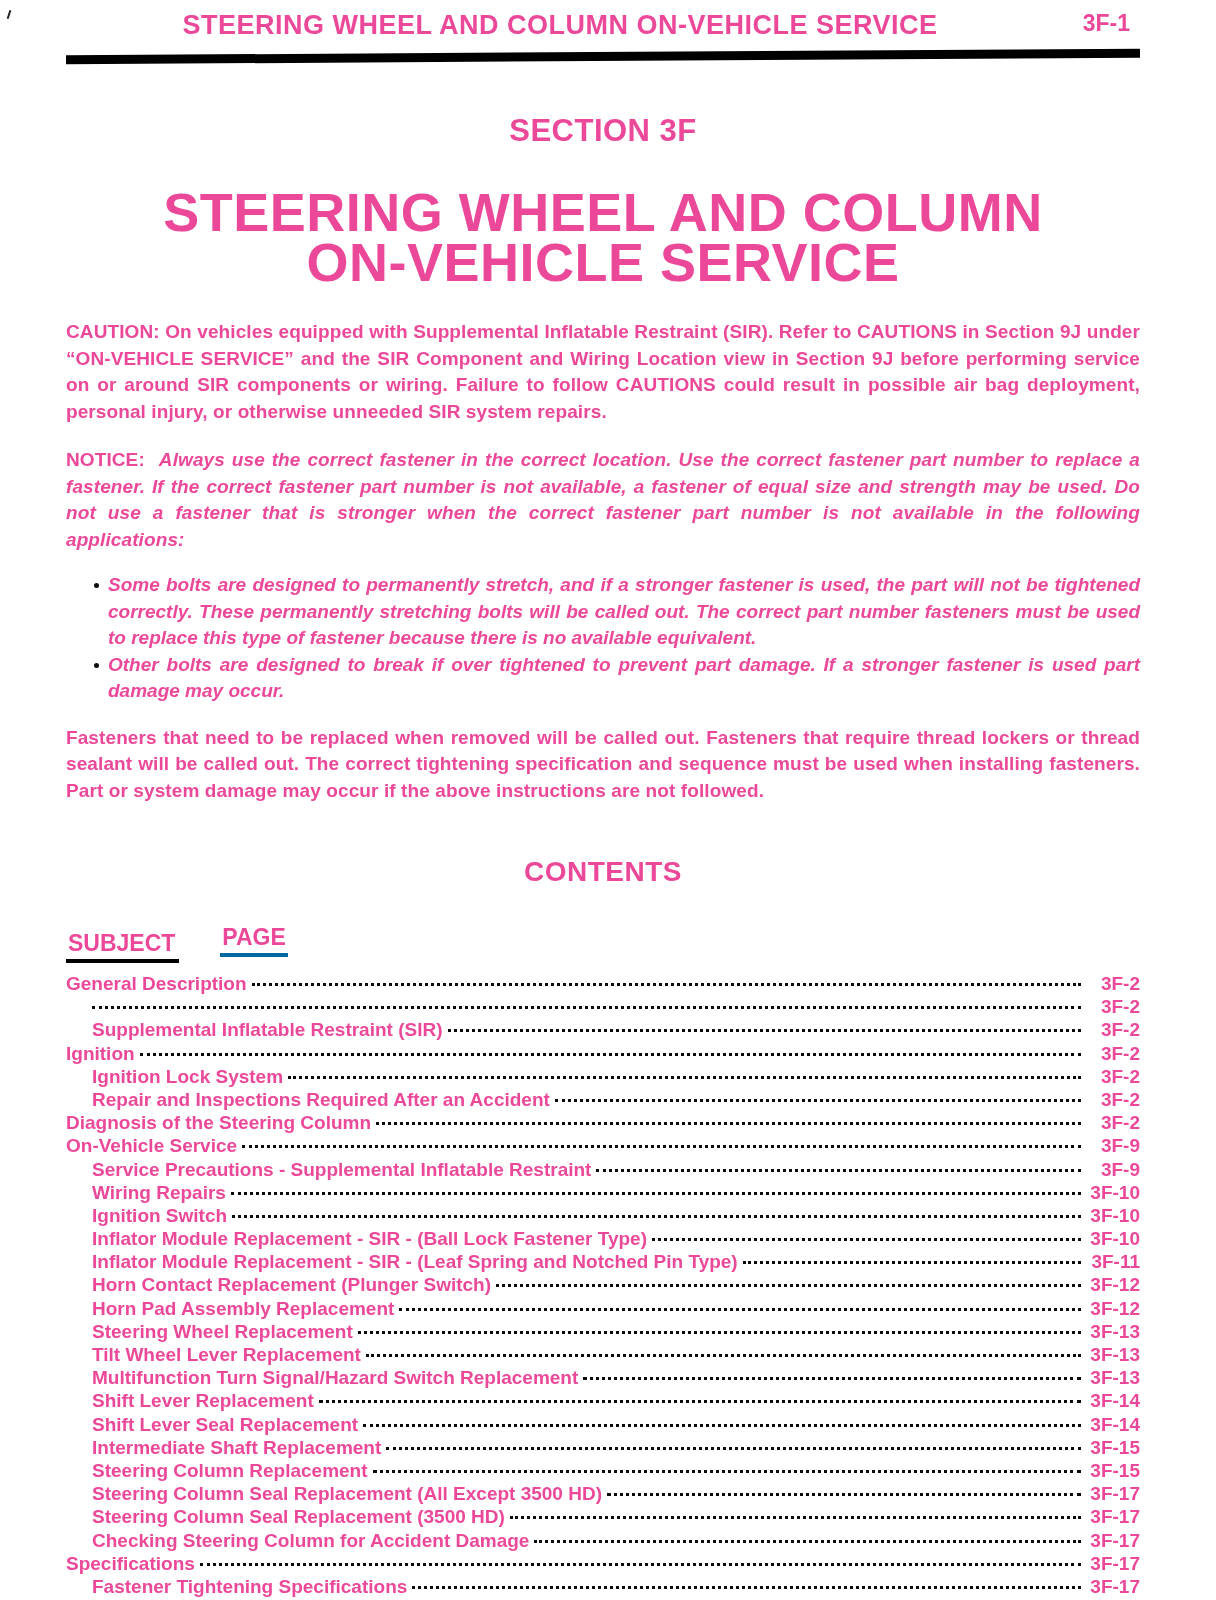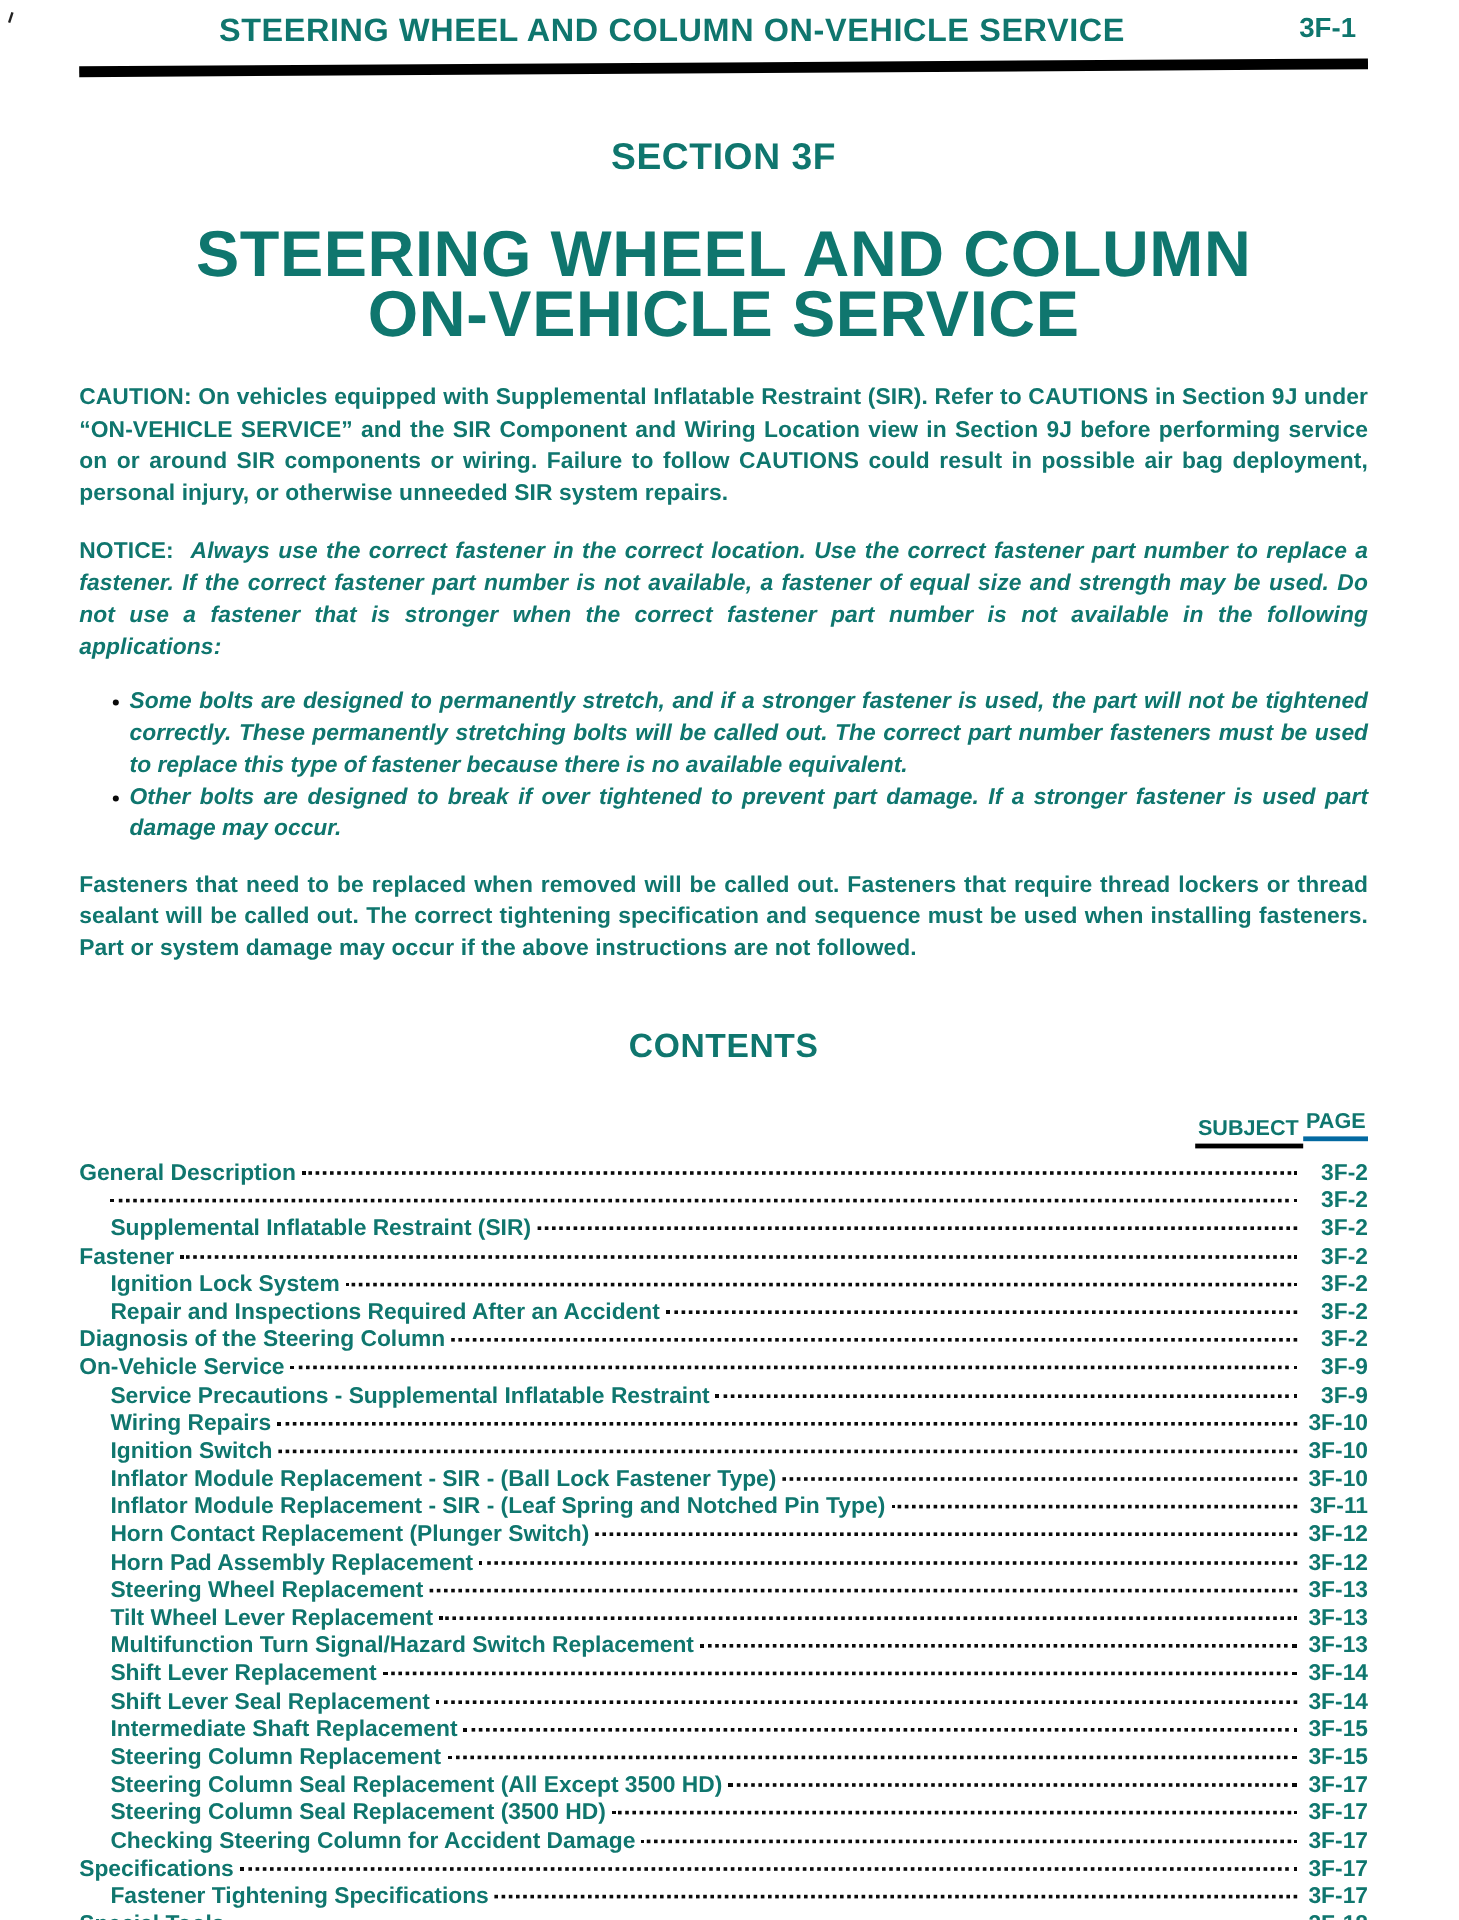--- a/index.html
+++ b/index.html
@@ -8,21 +8,21 @@
     background: #e8e8e8;
   }
   .page {
     position: relative;
     width: 1216px;
     height: 1600px;
     margin: 0 auto;
     background: #ffffff;
     font-family: "Liberation Sans", sans-serif;
     font-weight: 700;
-    color: #0f766e;
+    color: #ec4899;
     overflow: hidden;
   }
   .content {
     position: relative;
     padding: 0 76px 0 66px;
   }
   
   .scan-mark {
     position: absolute;
     left: 8px;
@@ -110,23 +110,24 @@
   
   .contents-title {
     margin-top: 52px;
     text-align: center;
     font-size: 28px;
     letter-spacing: 0.5px;
   }
   .toc-head {
     margin-top: 36px;
     display: flex;
-    justify-content: flex-end;
+    justify-content: flex-start;
     align-items: flex-end;
-    font-size: 18px;
+    font-size: 23px;
+    gap: 41px;
   }
   .toc-head .col-subject {
     border-bottom: 4px solid #000;
     padding: 0 4px 2px 2px;
   }
   .toc-head .col-page {
     border-bottom: 4px solid #0369a1;
     padding: 0 2px 2px 2px;
     margin-bottom: 6px;
   }
@@ -196,21 +197,21 @@
         <div class="toc-row indent">
           <span class="toc-leader"></span>
           <span class="toc-page">3F-2</span>
         </div>
         <div class="toc-row indent">
           <span class="toc-label">Supplemental Inflatable Restraint (SIR)</span>
           <span class="toc-leader"></span>
           <span class="toc-page">3F-2</span>
         </div>
         <div class="toc-row">
-          <span class="toc-label">Fastener</span>
+          <span class="toc-label">Ignition</span>
           <span class="toc-leader"></span>
           <span class="toc-page">3F-2</span>
         </div>
         <div class="toc-row indent">
           <span class="toc-label">Ignition Lock System</span>
           <span class="toc-leader"></span>
           <span class="toc-page">3F-2</span>
         </div>
         <div class="toc-row indent">
           <span class="toc-label">Repair and Inspections Required After an Accident</span>

